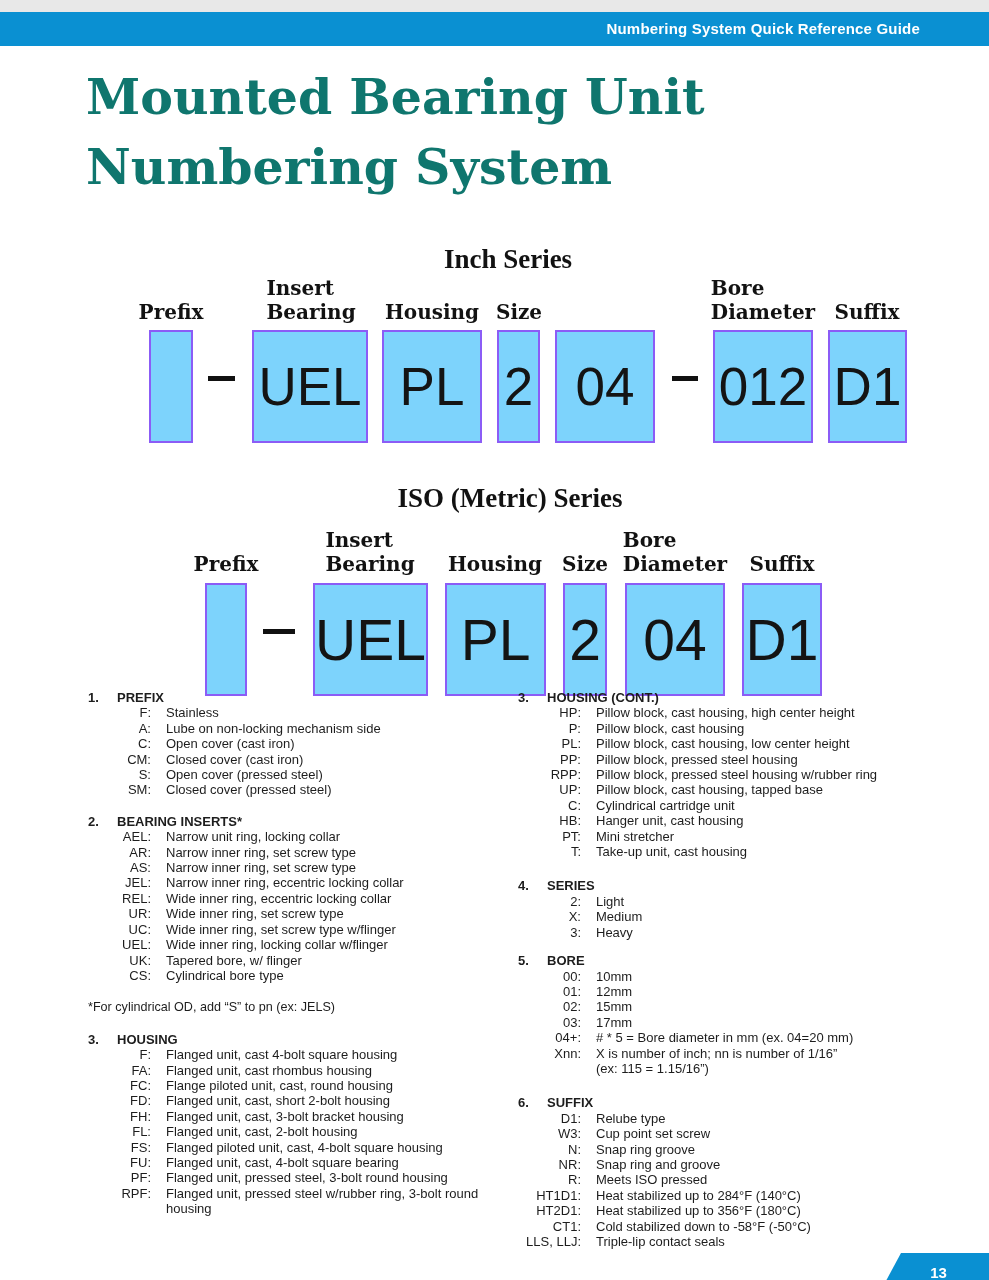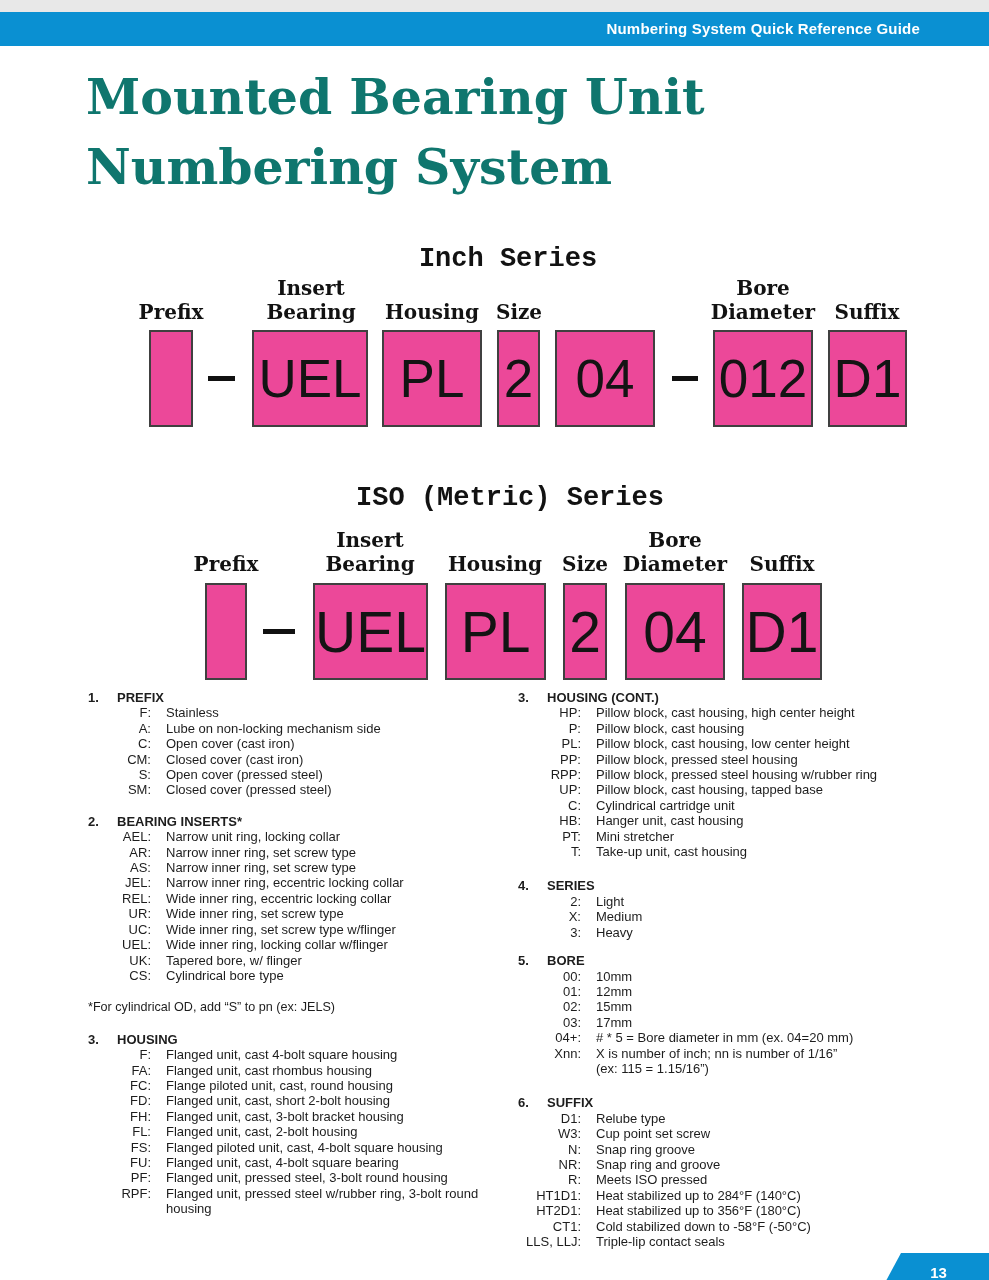--- a/index.html
+++ b/index.html
@@ -18,34 +18,34 @@
   }
   
   .title {
     position:absolute; left:86px; top:50px; margin:0;
     font-family:"DejaVu Serif", serif; font-weight:bold;
     font-size:49px; line-height:70px; color:#0f766e; letter-spacing:0px;
   }
   
   .series-title {
     position:absolute; transform:translateX(-50%);
-    font-family:Liberation Mono, monospace; font-weight:bold;
+    font-family:Liberation Serif, serif; font-weight:bold;
     font-size:27px; color:#121212; white-space:nowrap;
   }
   
   .dlabel {
     position:absolute; transform:translateX(-50%);
     font-family:"DejaVu Serif", serif; font-weight:bold;
     font-size:20px; line-height:24px; color:#121212;
-    text-align:center; white-space:pre-line;
+    white-space:pre-line;
   }
   
   .dbox {
-    position:absolute; height:97px; box-sizing:border-box;
-    background:#ec4899; border:2px solid #404040;
+    position:absolute; height:113px; box-sizing:border-box;
+    background:#7dd3fc; border:2px solid #8b5cf6;
     display:flex; align-items:center; justify-content:center;
     color:#141414;
   }
   .ib { top:318px; font-size:53px; }
   .mb { top:571px; font-size:57px; }
   .dash { position:absolute; height:5px; background:#111; }
   .ib-dash { top:364px; }
   .mb-dash { top:617px; }
   
   .col { position:absolute; top:678px; font-size:13px; line-height:15.4px; }

